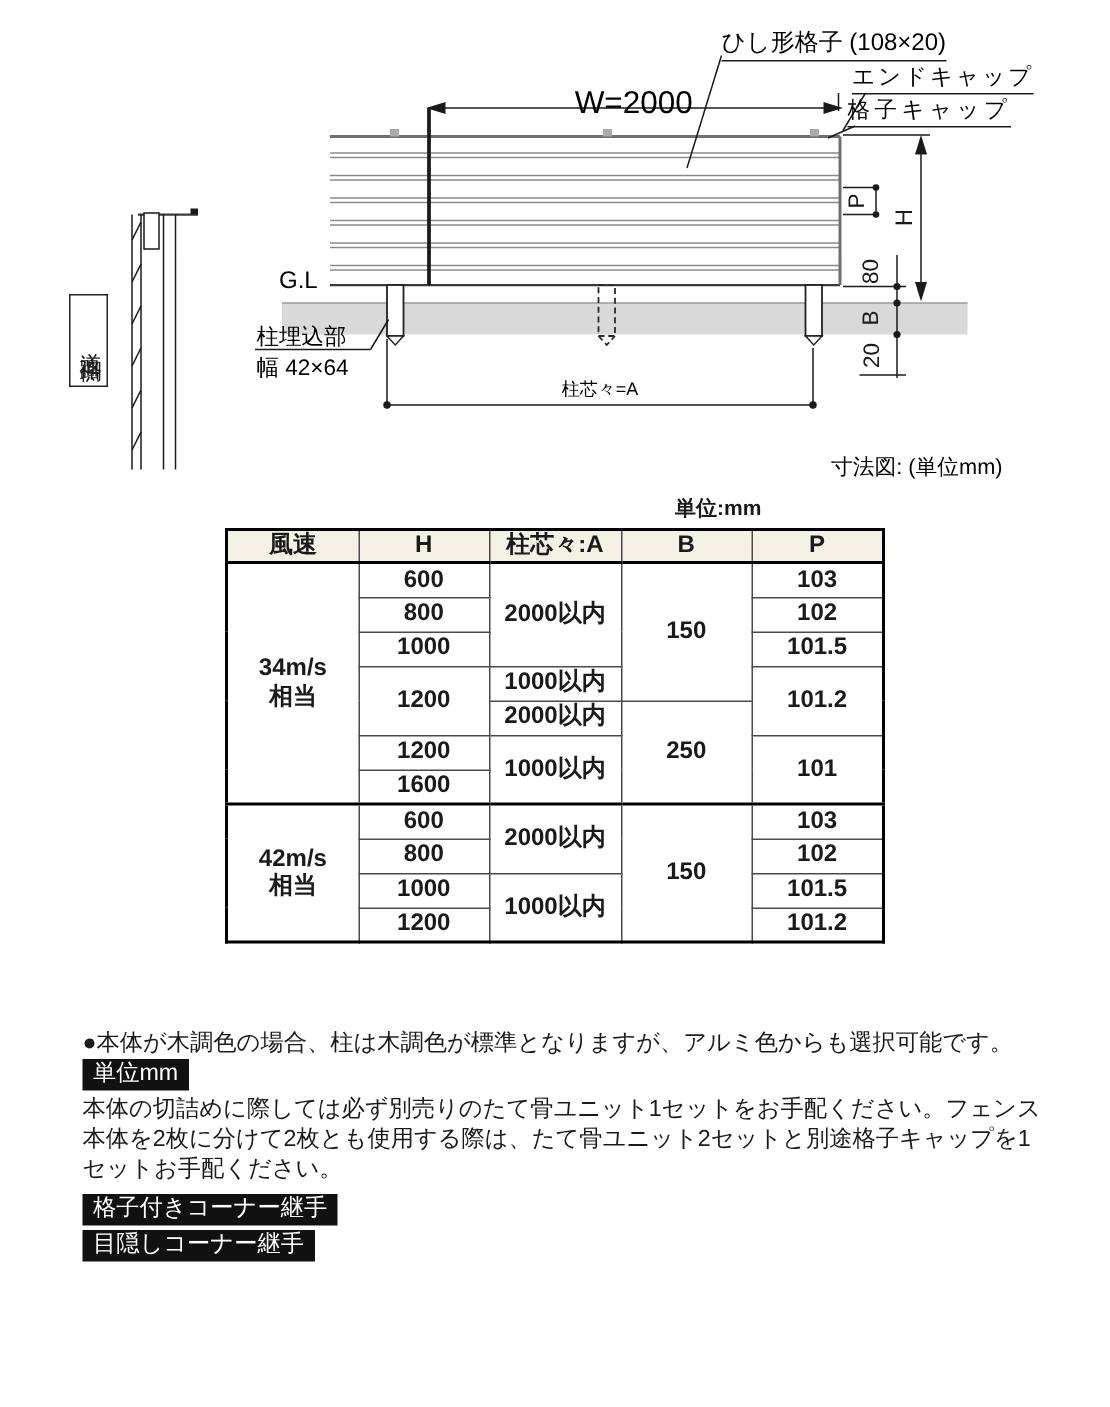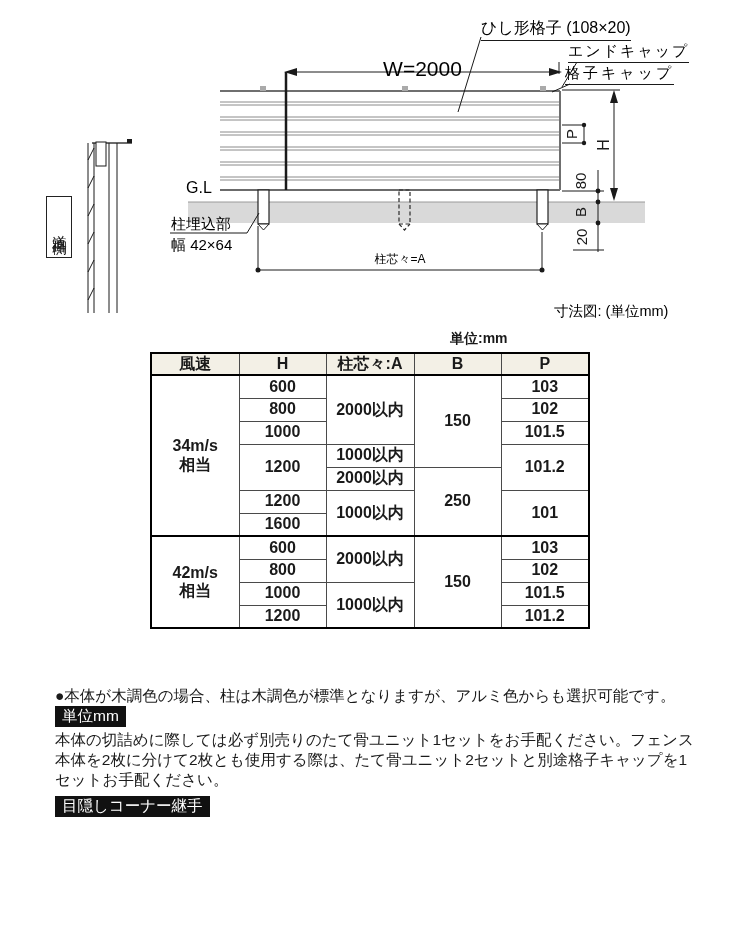--- a/index.html
+++ b/index.html
@@ -276,18 +276,19 @@
 
 <div class="abs notes" style="left:55px; top:686px; width:645px;">
   <div class="bullet">●本体が木調色の場合、柱は木調色が標準となりますが、アルミ色からも選択可能です。</div>
 
   <div>
     <div class="note-heading">単位mm</div>
     <div class="note-body">本体の切詰めに際しては必ず別売りのたて骨ユニット1セットをお手配ください。フェンス本体を2枚に分けて2枚とも使用する際は、たて骨ユニット2セットと別途格子キャップを1セットお手配ください。</div>
   </div>
 
   <div>
+    <div class="note-heading">格子付きコーナー継手</div>
   </div>
 
   <div>
     <div class="note-heading">目隠しコーナー継手</div>
   </div>
 </div>
 
 </body></html>

